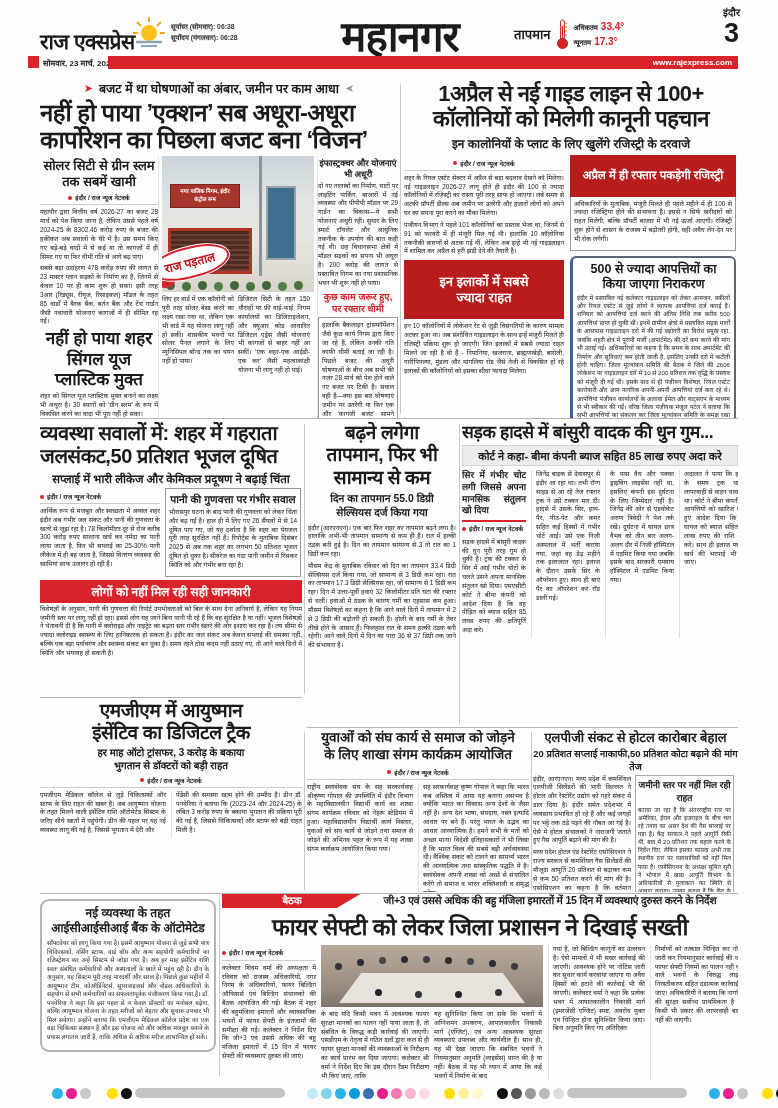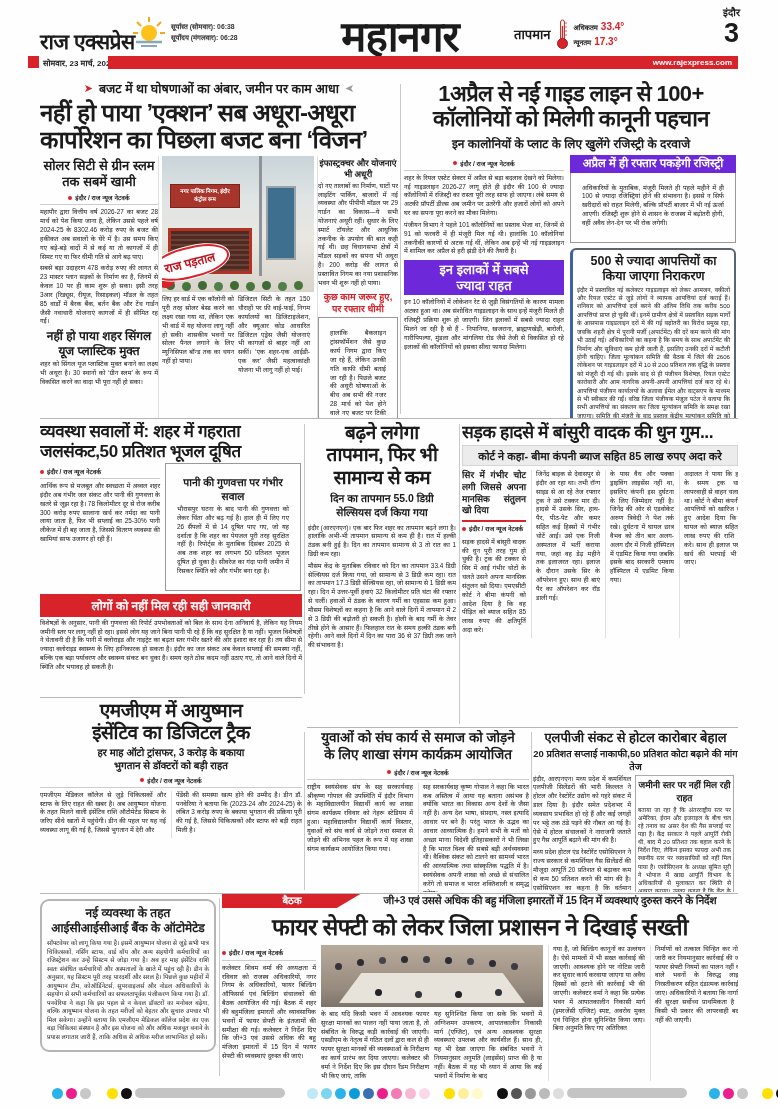--- a/index.html
+++ b/index.html
@@ -33,22 +33,22 @@
   .kicker{display:flex;align-items:center;justify-content:center;gap:6px;font-size:12.5px;font-weight:bold}
   .arrow-red{color:#d8232a;font-size:11px}
   .arrow-gray{color:#9a9a9a;font-size:11px;transform:scaleX(-1)}
   .headline-xl{font-size:24px;line-height:1.13;font-weight:900;letter-spacing:-0.6px;margin-top:2px}
   .deck{font-size:12px;font-weight:bold;text-align:center;margin-top:3px}
   .byline{display:flex;align-items:center;justify-content:center;gap:3px;font-size:6.4px;font-weight:bold;color:#222;
           border-bottom:1px solid #ccc;padding:2px 0;margin:2px 0 3px 0}
   .byline .dot{width:4px;height:4px;border-radius:50%;background:#d8232a;flex:0 0 auto}
   .colsubhead{font-size:13px;font-weight:900;text-align:center;line-height:1.2;margin:2px 0}
   .minihead{font-size:8.6px;font-weight:900;text-align:center;line-height:1.25;margin:2px 0}
-  .redbox-title{background:#6d28d9;color:#fff;font-weight:900;text-align:center;padding:2px 2px;line-height:1.2}
-  .boxed{border:1px solid #999;padding:11px;box-sizing:border-box}
+  .redbox-title{background:#b91c1c;color:#fff;font-weight:900;text-align:center;padding:14px 2px;line-height:1.2}
+  .boxed{border:1px solid #999;padding:3px;box-sizing:border-box}
   
   #story-budget{left:40px;top:80px;width:358px;height:338px}
   .budget-row{display:flex;margin-top:3px}
   .bcol1{width:118px;flex:0 0 auto}
   .bcol2{width:152px;flex:0 0 auto;border-left:1px solid #e0e0e0;border-right:1px solid #e0e0e0;padding:0 3px}
   .bcol3{width:80px;flex:0 0 auto}
   .photo-building{position:relative;width:100%;height:136px;background:linear-gradient(#c9d4d9 0%,#dfe4e4 30%,#e9e7e1 60%,#d8d4cc 100%);overflow:hidden}
   .bld-sign{position:absolute;left:8px;top:28px;width:64px;padding:3px 2px;background:#a8352b;border:1px solid #7c241c;
             color:#fff;font-size:5.6px;font-weight:bold;text-align:center;line-height:1.4}
   .bld-grill{position:absolute;left:6px;top:72px;width:78px;height:40px;background:#4e2a22;border:3px solid #b03325;
@@ -66,21 +66,21 @@
   
   #story-guideline{left:404px;top:80px;width:334px;height:338px}
   .gl-row{display:flex;gap:6px;margin-top:3px}
   .gcolA{width:160px;flex:0 0 auto}
   .gcolB{width:166px;flex:0 0 auto}
   .relief-title{font-size:13px;margin-top:4px}
   .objection-box{border:2px solid #5a6570;border-left:3px solid #3f5fa8;border-radius:6px;padding:4px;margin-top:5px}
   .objection-box h4{margin:0 0 2px 0;font-size:12.5px;text-align:center;line-height:1.2}
   
   #story-water{left:40px;top:422px;width:262px;height:274px}
-  .water-head{font-size:17px;line-height:1.15;font-weight:bold;letter-spacing:-0.4px}
+  .water-head{font-size:20px;line-height:1.15;font-weight:bold;letter-spacing:-0.4px}
   .water-row{display:flex;gap:5px;margin-top:2px}
   .wcolL{width:120px;flex:0 0 auto}
   .wcolR{width:136px;flex:0 0 auto}
   .quality-box h4{margin:0 0 2px 0;font-size:10.5px;text-align:center}
   .banner{background:#d8232a;color:#fff;font-size:12px;font-weight:900;text-align:center;padding:3px 0;margin-top:3px}
   
   #story-temp{left:308px;top:422px;width:148px;height:304px}
   .temp-head{font-size:19px;line-height:1.18;font-weight:900;text-align:center;letter-spacing:-0.4px}
   .temp-deck{font-size:10.5px;font-weight:bold;text-align:center;margin-top:3px;line-height:1.3}
   
@@ -205,21 +205,21 @@
       <div class="bcol1">
         <div class="colsubhead">सोलर सिटी से ग्रीन स्लम तक सबमें खामी</div>
         <div class="byline">
             <span class="dot"></span>
             <span>इंदौर / राज न्यूज नेटवर्क</span>
           </div>
         <div class="body-txt j">
           <p>महापौर द्वारा वित्तीय वर्ष 2026-27 का बजट 28 मार्च को पेश किया जाना है, लेकिन उससे पहले वर्ष 2024-25 के 8302.46 करोड़ रुपए के बजट की हकीकत अब सवालों के घेरे में है। उस समय किए गए बड़े-बड़े वादों में से कई या तो कागजों में ही सिमट गए या फिर धीमी गति से आगे बढ़ पाए।</p>
           <p>सबसे बड़ा उदाहरण 478 करोड़ रुपए की लागत से 23 मास्टर प्लान सड़कों के निर्माण का है, जिनमें से केवल 10 पर ही काम शुरू हो सका। इसी तरह 3आर (रिड्यूस, रीयूज, रिसाइकल) मॉडल के तहत 85 वार्डों में बैरक बैंक, बर्तन बैंक और टेंच गार्डन जैसी नवाचारी योजनाएं कागजों में ही सीमित रह गईं।</p>
         </div>
-        <div class="colsubhead" style="font-size:12px">नहीं हो पाया शहर सिंगल यूज प्लास्टिक मुक्त</div>
+        <div class="colsubhead" style="font-size:17px">नहीं हो पाया शहर सिंगल यूज प्लास्टिक मुक्त</div>
         <div class="body-txt j">
             <p>शहर को सिंगल यूज प्लास्टिक मुक्त बनाने का लक्ष्य भी अधूरा है। 30 स्थानों को ‘ग्रीन स्लम’ के रूप में विकसित करने का वादा भी पूरा नहीं हो सका।</p>
           </div>
       </div>
       <div class="bcol2">
         <div class="photo-building">
           <div class="bld-pole"></div>
           <div class="bld-sign">
             <div>नगर पालिक निगम, इंदौर</div>
             <div>कंट्रोल रूम</div>
@@ -292,20 +292,21 @@
         </div>
       </div>
     </div>
   </section>
 
   <section id="story-water">
     <div class="water-head">
       <div><span style="font-weight:900">व्यवस्था सवालों में:</span><span> शहर में गहराता</span></div>
       <div>जलसंकट,50 प्रतिशत भूजल दूषित</div>
     </div>
+    <div class="deck" style="font-size:11.5px">सप्लाई में भारी लीकेज और केमिकल प्रदूषण ने बढ़ाई चिंता</div>
     <div class="water-row">
       <div class="wcolL">
         <div class="byline" style="justify-content:flex-start">
             <span class="dot"></span>
             <span>इंदौर / राज न्यूज नेटवर्क</span>
           </div>
         <div class="body-txt j">
             <p>आर्थिक रूप से मजबूत और स्वच्छता में अव्वल शहर इंदौर अब गंभीर जल संकट और पानी की गुणवत्ता के खतरे से जूझ रहा है। 78 किलोमीटर दूर से रोज करीब 300 करोड़ रुपए सालाना खर्च कर नर्मदा का पानी लाया जाता है, फिर भी सप्लाई का 25-30% पानी लीकेज में ही बह जाता है, जिससे वितरण व्यवस्था की खामियां साफ उजागर हो रही हैं।</p>
           </div>
       </div>

